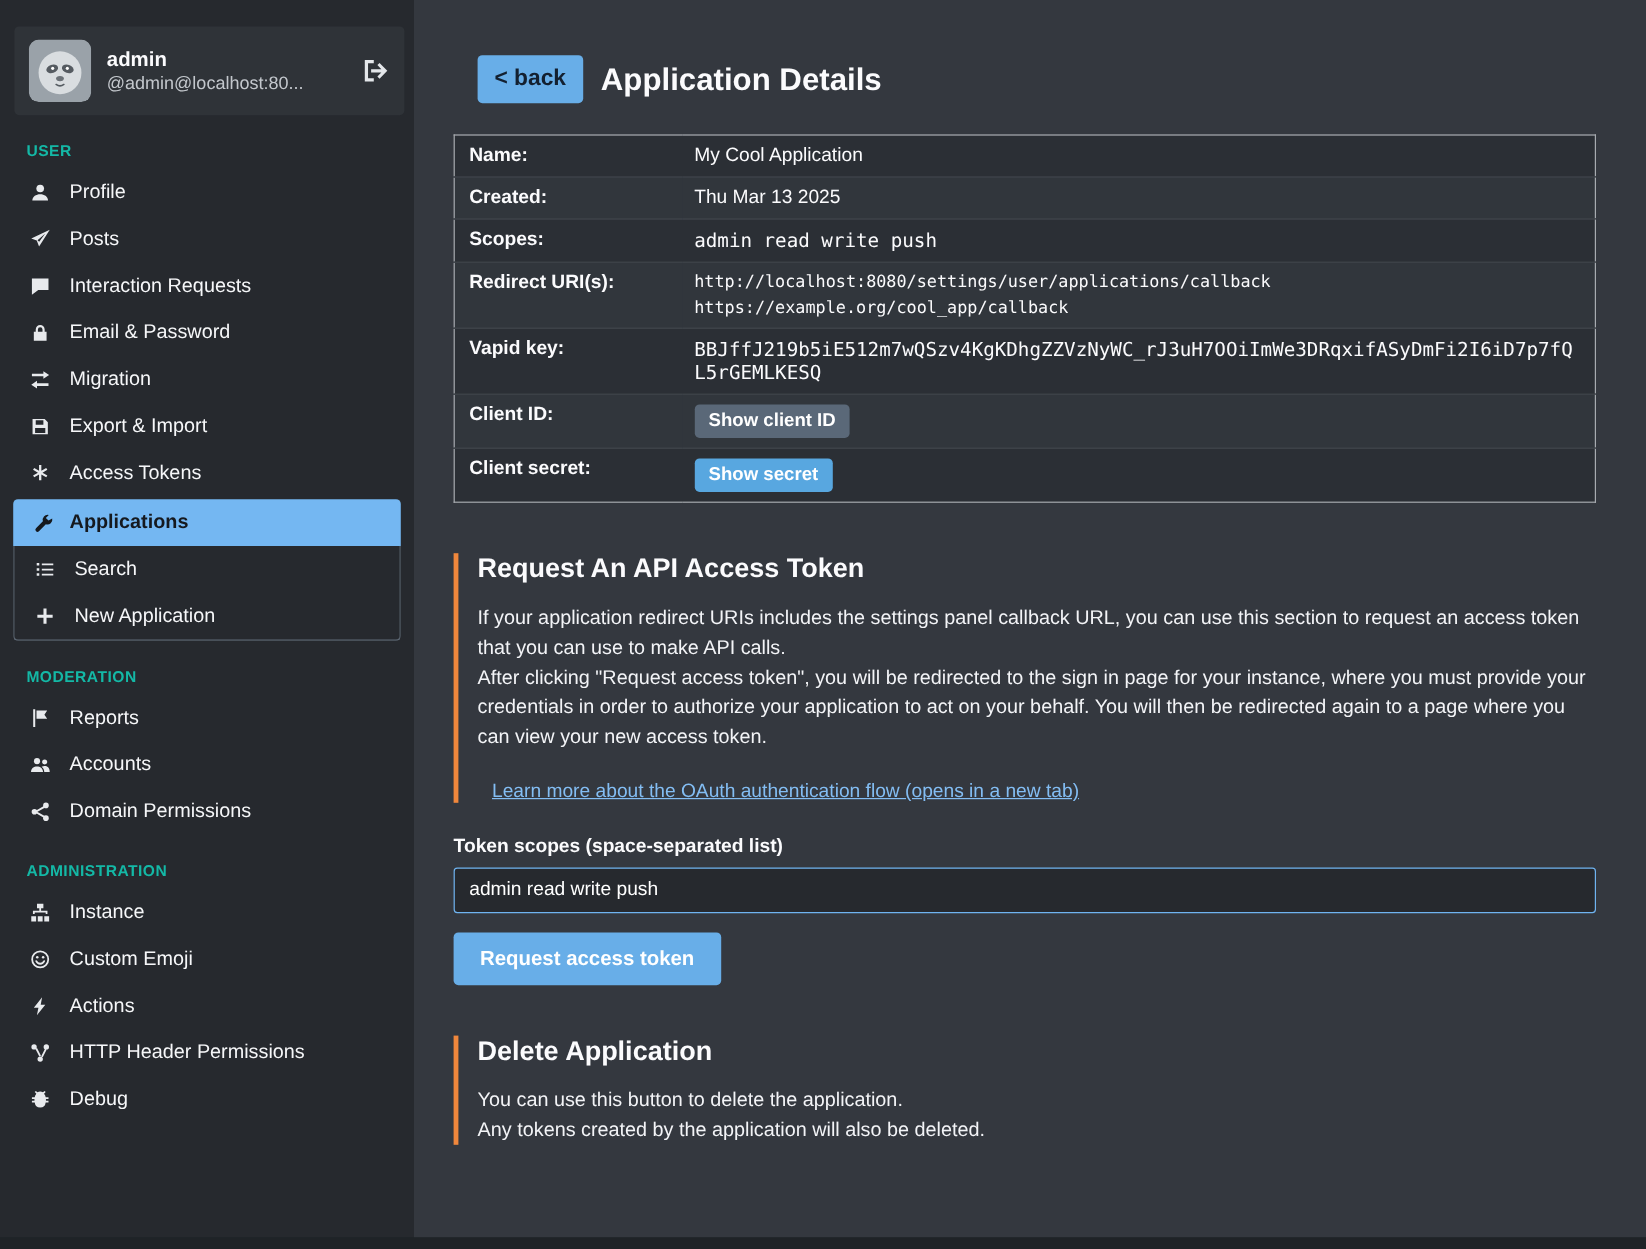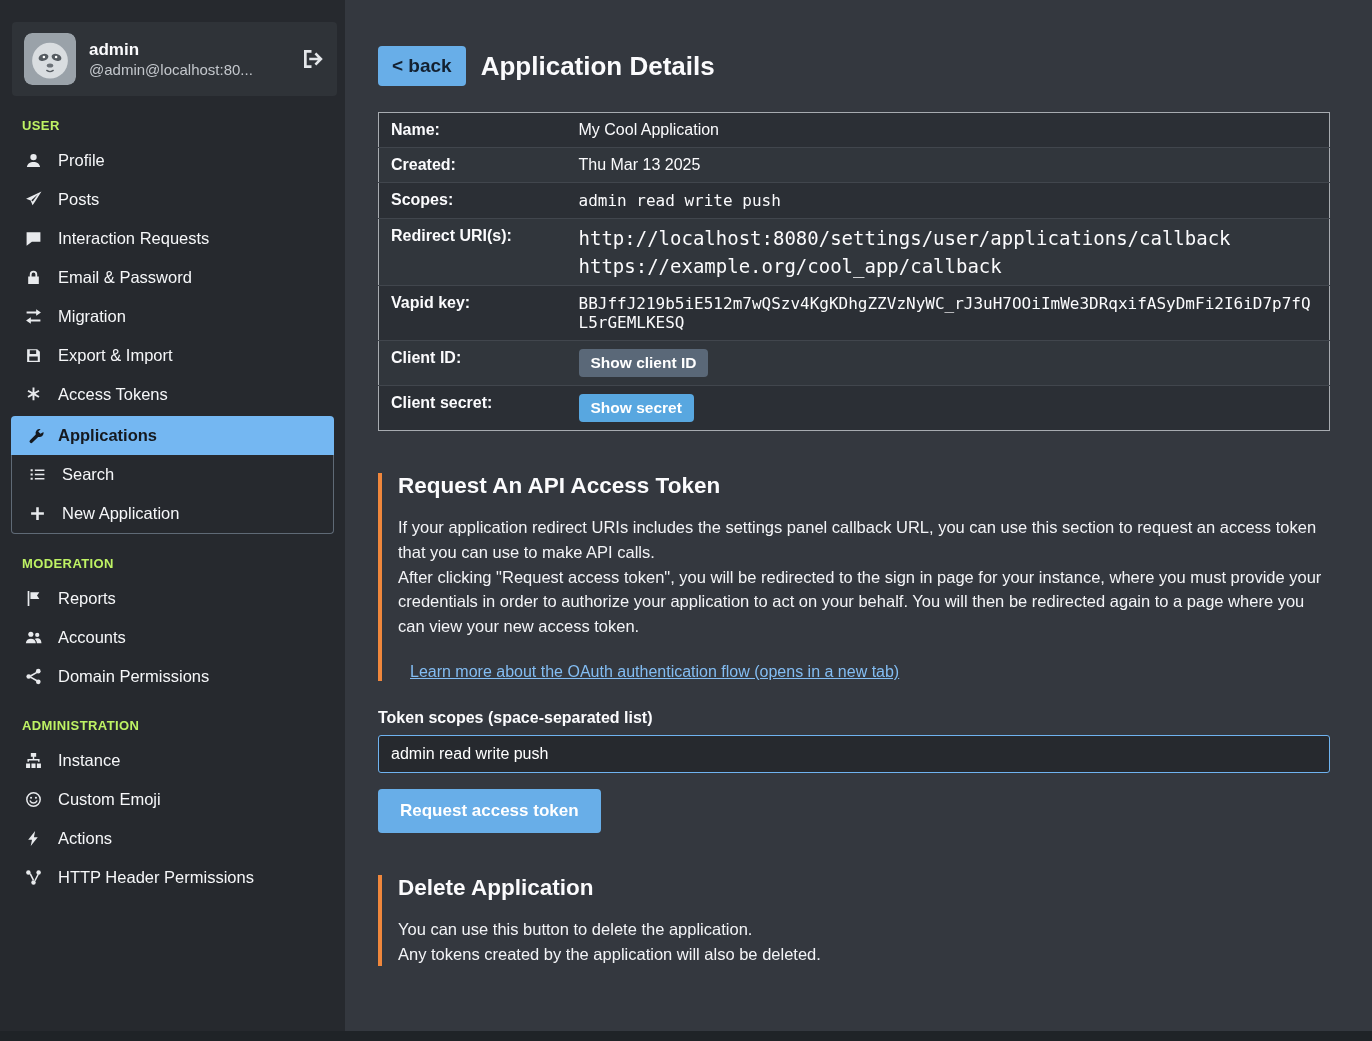--- a/index.html
+++ b/index.html
@@ -19,61 +19,61 @@
     padding:11px 12px; display:flex; align-items:center; gap:13px; cursor:pointer;
   }
   .avatar { width:52px; height:52px; border-radius:8px; flex:0 0 52px; }
   .user-info { display:flex; flex-direction:column; gap:1px; min-width:0; }
   .user-name { font-weight:700; font-size:17px; }
   .user-handle { color:#c3c7cc; font-size:15px; white-space:nowrap; overflow:hidden; text-overflow:ellipsis; max-width:185px; }
   .logout { margin-left:auto; color:#e4e7ea; width:24px; height:24px; cursor:pointer; flex:0 0 24px; }
   .logout svg { width:24px; height:24px; }
 
   .section-title {
-    color:#bef264; font-weight:700; font-size:13px; letter-spacing:.4px;
+    color:#14b8a6; font-weight:700; font-size:13px; letter-spacing:.4px;
     margin:22px 22px 8px 22px;
   }
   .nav-item {
     display:flex; align-items:center; gap:14px;
     padding:10px 22px; font-size:16.5px; cursor:pointer; color:#f6f7f9;
   }
   .nav-item .icon { width:22px; display:flex; justify-content:center; color:#e8eaed; }
   .nav-item .icon svg { height:17px; width:17px; }
   .app-group { margin:2px 11px; }
   .app-group .nav-item { padding:10px 14px; }
   .active-head {
     background:#74b7f2; color:#15191f; font-weight:700; border-radius:4px 4px 0 0;gap:11px;
   }
   .active-head .icon { color:#15191f; }
   .submenu { border:1px solid #5f6a76; border-top:none; border-radius:0 0 4px 4px; }
 
   
   .main { flex:1; background:#34383f; overflow:hidden; }
   .content { padding:46px 42px 40px 33px; }
 
-  .header-row { display:flex; align-items:center; gap:15px; margin-bottom:26px; }
+  .header-row { display:flex; align-items:center; gap:15px; margin-bottom:26px;margin-left:20px; }
   .back-btn {
     background:#68aee8; color:#132030; font-weight:700; font-size:19px;
     border:none; border-radius:4px; padding:9px 14px; cursor:pointer;
     font-family:"Liberation Sans", sans-serif;
   }
   h1 { margin:0; font-size:26px; font-weight:700; }
 
   table.info-table {
     width:100%; border-collapse:collapse; border:1px solid #a7abb0;
   }
   .info-table tr:nth-child(odd)  { background:#2b2f35; }
   .info-table tr:nth-child(even) { background:#31363c; }
   .info-table tr + tr { border-top:1px solid #41464d; }
   .info-table th {
     width:190px; text-align:left; vertical-align:top;
     padding:8px 12px; font-size:16px; font-weight:700;
   }
   .info-table td { padding:8px 10px; font-size:16px; vertical-align:top; }
-  .mono { font-family:"DejaVu Sans Mono", monospace; font-size:19px; }
+  .mono { font-family:"DejaVu Sans Mono", monospace; font-size:14px; }
   .mono-sm { font-family:"DejaVu Sans Mono", monospace; font-size:13.5px; word-break:break-all; }
   .mono + .mono { margin-top:6px; }
   a.link, .link { color:#83bdf3; text-decoration:underline; cursor:pointer; }
 
   .tbl-btn {
     border:none; border-radius:4px; padding:5px 12px; font-weight:700;
     font-size:15.5px; color:#ffffff; cursor:pointer;
     font-family:"Liberation Sans", sans-serif;
   }
   .btn-muted  { background:#5a6878; }
@@ -273,20 +273,28 @@
           <span class="icon">
             <svg viewBox="0 0 16 16" fill="currentColor" aria-hidden="true">
               <circle cx="3.2" cy="3.2" r="2.1"></circle>
               <circle cx="12.8" cy="3.2" r="2.1"></circle>
               <circle cx="8" cy="12.8" r="2.1"></circle>
               <path d="M4.2 4.6l3.1 6.2 1.3-.6-3.1-6.2-1.3.6zm7.6 0-3.1 6.2 1.3.6 3.1-6.2-1.3-.6z"></path>
             </svg>
           </span>
           <span class="lbl">HTTP Header Permissions</span>
         </div>
+        <div class="nav-item ">
+          <span class="icon">
+            <svg viewBox="0 0 16 16" fill="currentColor" aria-hidden="true">
+              <path d="M5.8 2.1 4.6 1l-.9.9 1.3 1.3A4.3 4.3 0 0 0 3.7 6H1.5v1.3h2v1.5h-2v1.3h2.2A4.4 4.4 0 0 0 8 14a4.4 4.4 0 0 0 4.3-3.9h2.2V8.8h-2V7.3h2V6h-2.2a4.3 4.3 0 0 0-1.3-2.8L12.3 1.9l-.9-.9-1.2 1.1a4.2 4.2 0 0 0-4.4 0z"></path>
+            </svg>
+          </span>
+          <span class="lbl">Debug</span>
+        </div>
       </nav>
   </aside>
 
   <main class="main">
     <div class="content">
 
       <div class="header-row">
         <button class="back-btn">&lt; back</button>
         <h1>Application Details</h1>
       </div>

